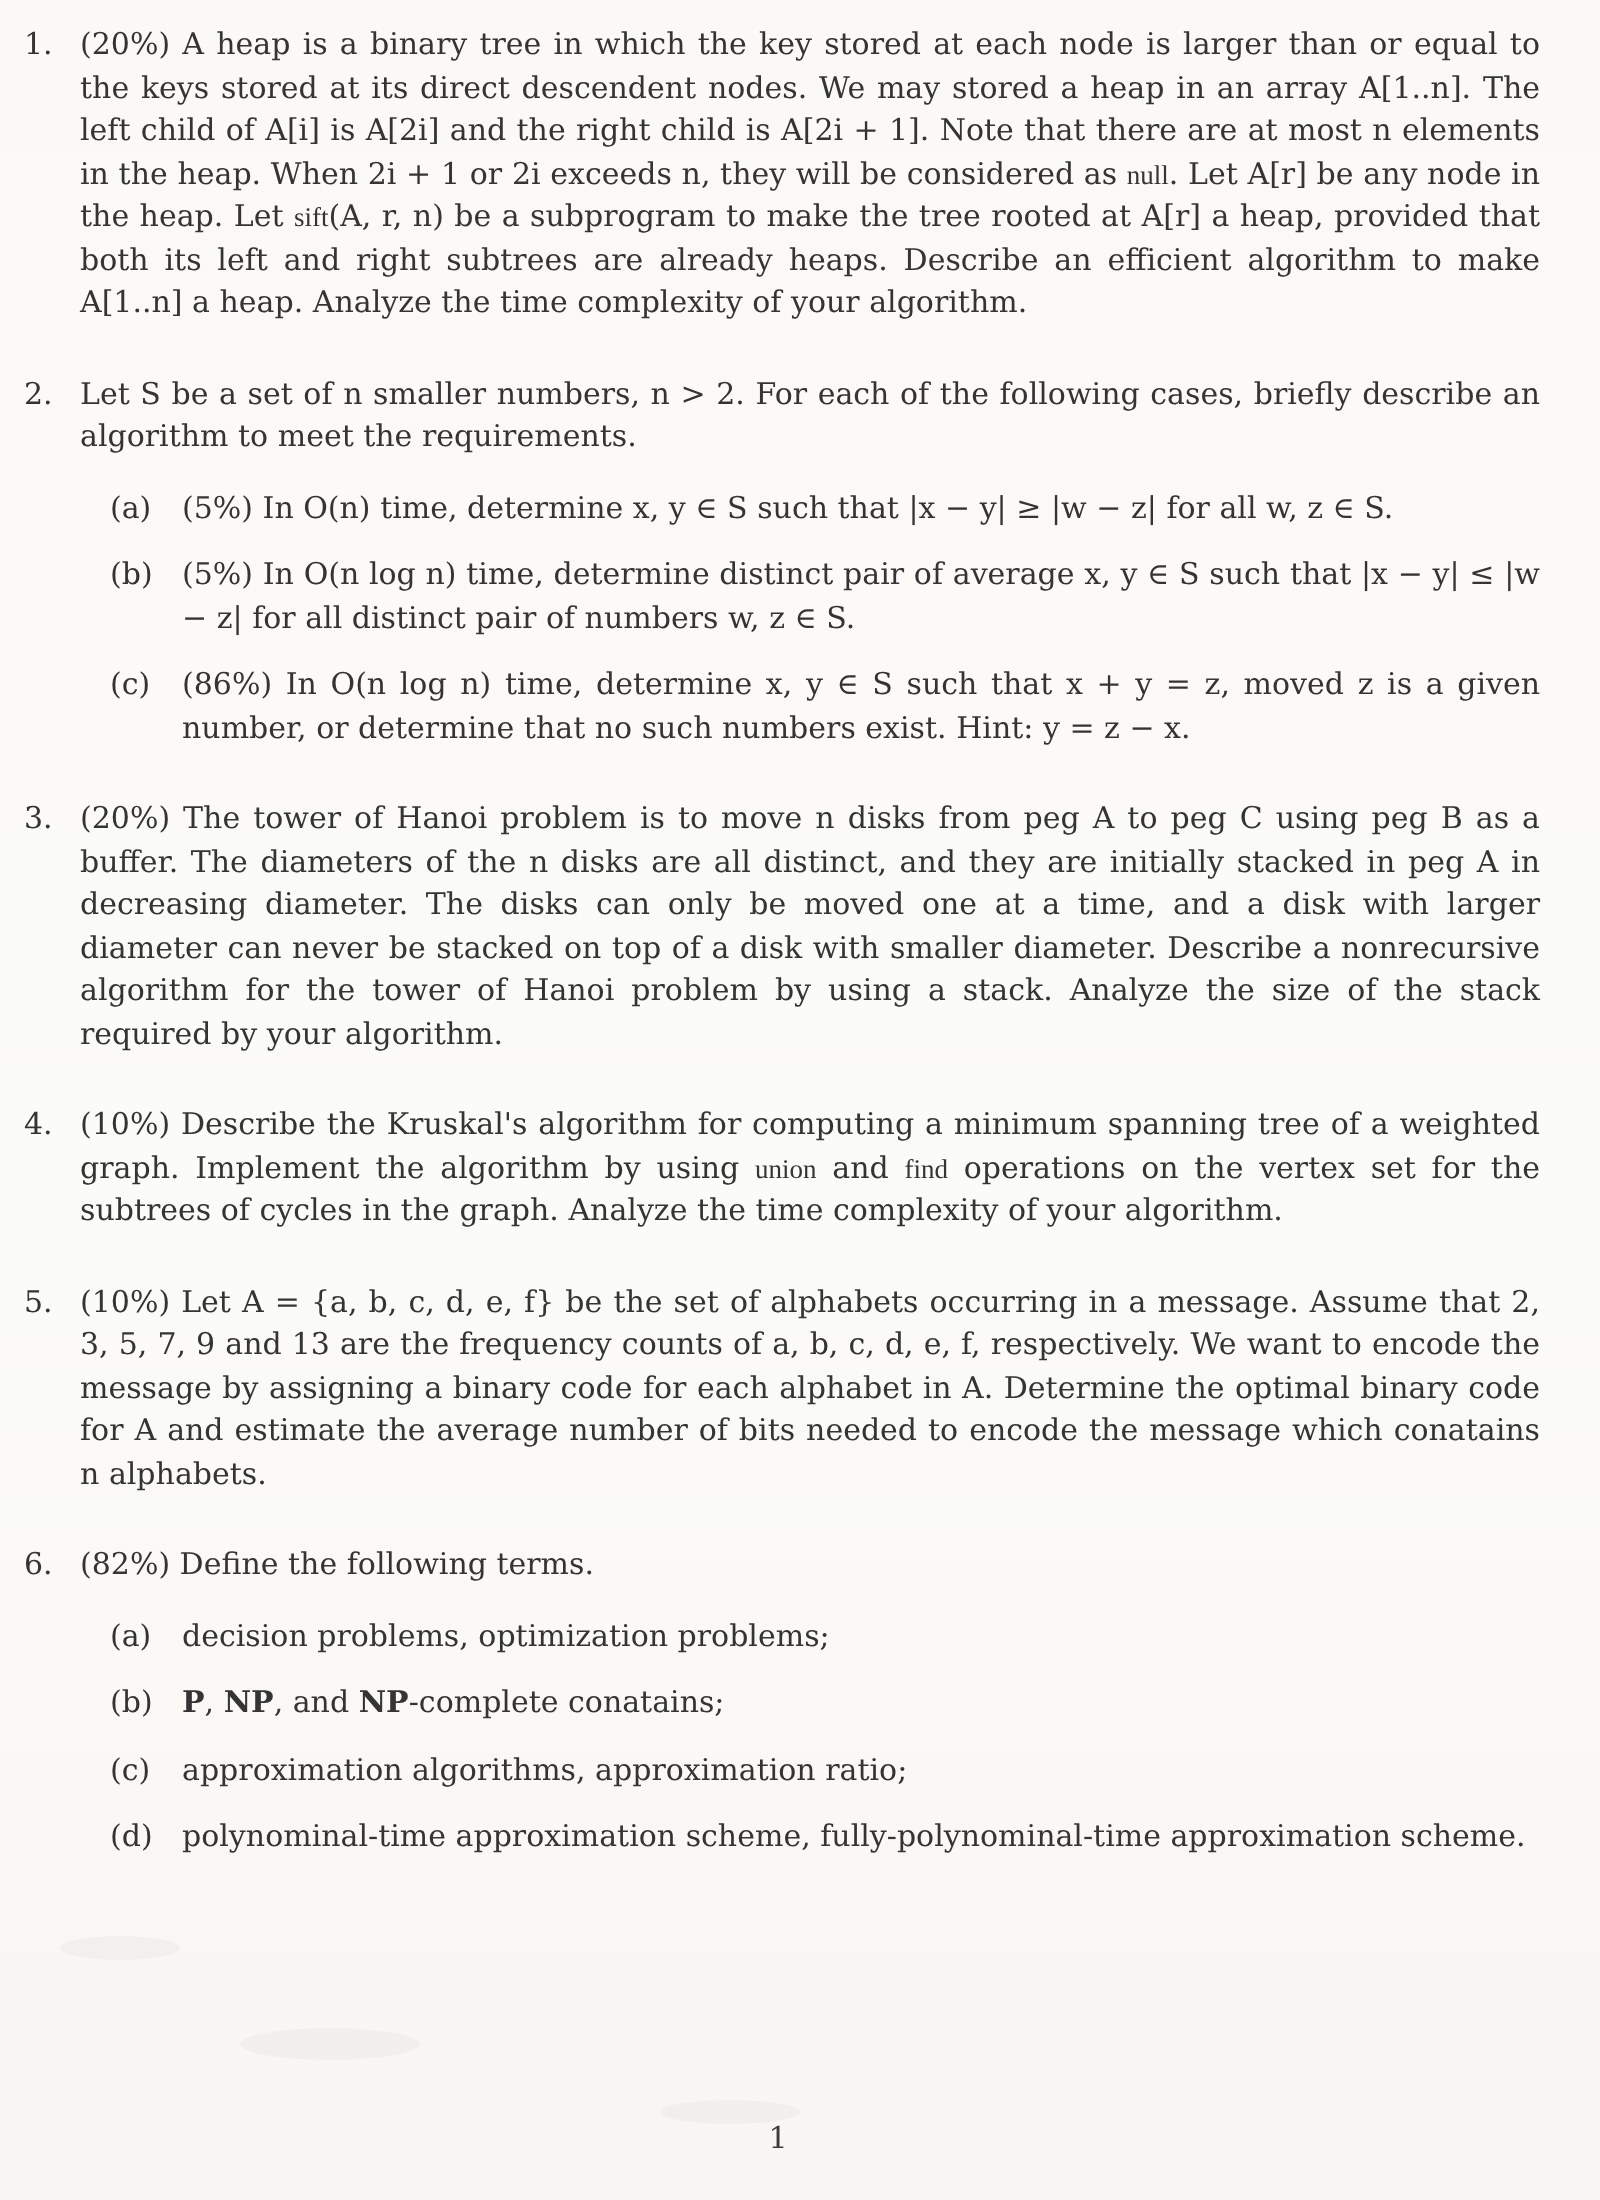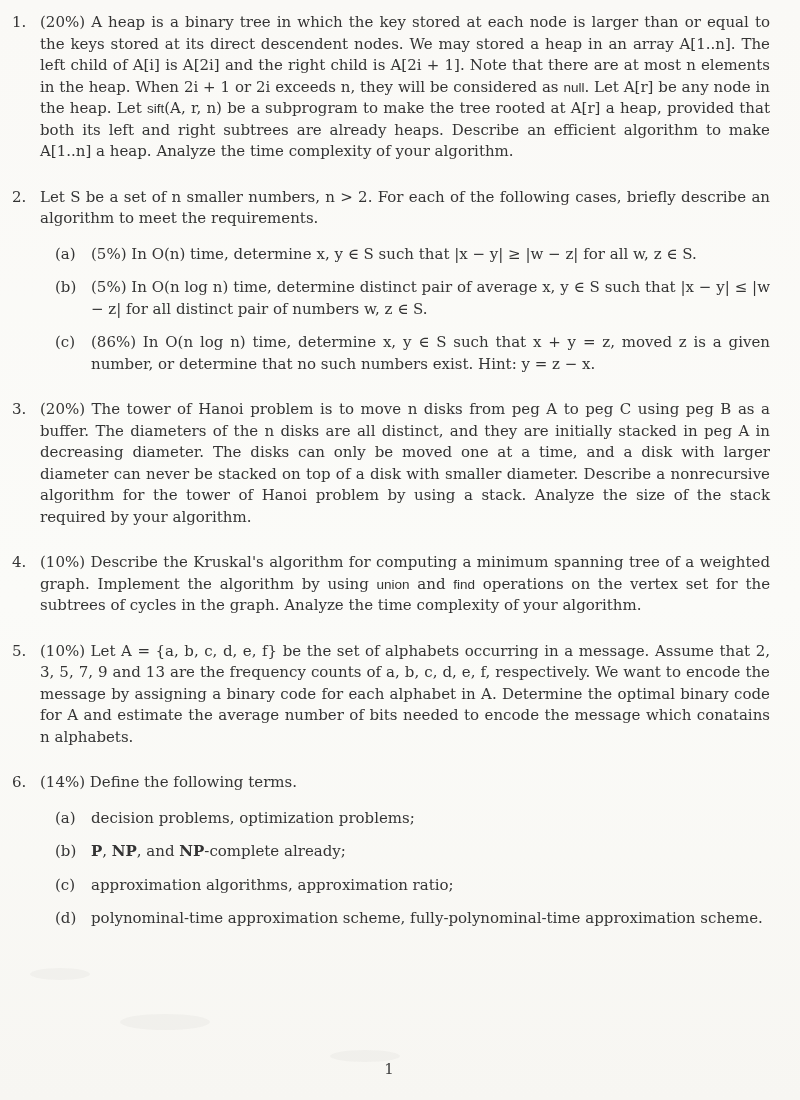--- a/index.html
+++ b/index.html
@@ -25,21 +25,21 @@
   .q { display: flex; margin-top: 24px; }
   .q.first { margin-top: 2px; }
   .q-label { flex: 0 0 28px; }
   .q-body { flex: 1; text-align: justify; }
   .subs { margin-left: 43px; }
   .sub { display: flex; margin-top: 12px; }
   .sub.roomy { margin-top: 14px; }
   .sub-label { flex: 0 0 36px; }
   .sub-body { flex: 1; text-align: justify; }
   .run-i { }
-  .run-c { font-family: Liberation Sans, sans-serif; font-size: 0.90em; }
+  .run-c { font-family: Liberation Serif, serif; font-size: 0.90em; }
   .run-b { font-weight: 700; }
   .page-number {
     position: absolute;
     bottom: 22px; left: 0; right: 22px;
     text-align: center;
     font-size: 15px;
     color: #3c3c3c;
   }
   .smudge {
     position: absolute;
@@ -91,30 +91,30 @@
       <div class="q-body"><span>(10%) Describe the Kruskal's algorithm for computing a minimum spanning tree of a weighted graph. Implement the algorithm by using </span><span class="run-c">union</span><span> and </span><span class="run-c">find</span><span> operations on the vertex set for the subtrees of cycles in the graph. Analyze the time complexity of your algorithm.</span></div>
     </div>
 
     <div class="q">
       <span class="q-label">5.</span>
       <div class="q-body"><span>(10%) Let </span><span class="run-i">A = {a, b, c, d, e, f}</span><span> be the set of alphabets occurring in a message. Assume that 2, 3, 5, 7, 9 and 13 are the frequency counts of </span><span class="run-i">a, b, c, d, e, f</span><span>, respectively. We want to encode the message by assigning a binary code for each alphabet in </span><span class="run-i">A</span><span>. Determine the optimal binary code for </span><span class="run-i">A</span><span> and estimate the average number of bits needed to encode the message which conatains </span><span class="run-i">n</span><span> alphabets.</span></div>
     </div>
 
     <div class="q">
       <span class="q-label">6.</span>
-      <div class="q-body"><span>(14%) Define the following terms.</span></div>
+      <div class="q-body"><span>(82%) Define the following terms.</span></div>
     </div>
     <div class="subs">
       <div class="sub roomy">
         <span class="sub-label">(a)</span>
         <div class="sub-body"><span>decision problems, optimization problems;</span></div>
       </div>
       <div class="sub">
         <span class="sub-label">(b)</span>
-        <div class="sub-body"><span class="run-b">P</span><span>, </span><span class="run-b">NP</span><span>, and </span><span class="run-b">NP</span><span>-complete already;</span></div>
+        <div class="sub-body"><span class="run-b">P</span><span>, </span><span class="run-b">NP</span><span>, and </span><span class="run-b">NP</span><span>-complete conatains;</span></div>
       </div>
       <div class="sub">
         <span class="sub-label">(c)</span>
         <div class="sub-body"><span>approximation algorithms, approximation ratio;</span></div>
       </div>
       <div class="sub">
         <span class="sub-label">(d)</span>
         <div class="sub-body"><span>polynominal-time approximation scheme, fully-polynominal-time approximation scheme.</span></div>
       </div>
     </div>

